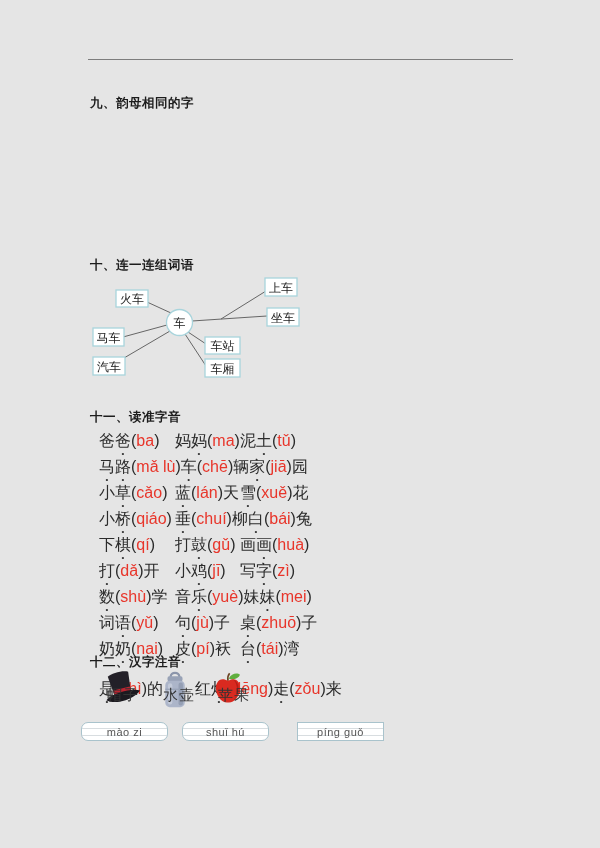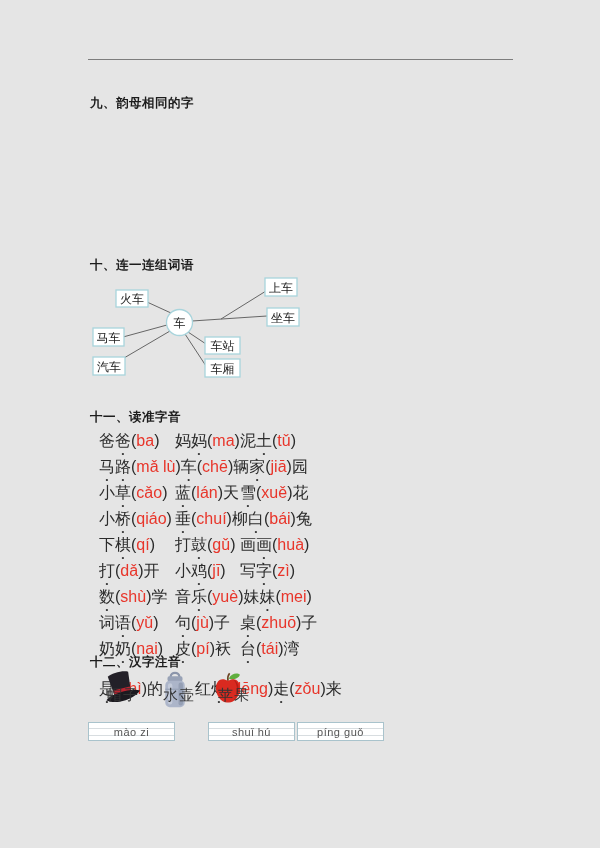--- a/index.html
+++ b/index.html
@@ -34,21 +34,21 @@
 
   
   .icon{position:absolute;}
   .i-hat{left:100px;top:668px;}
   .i-kettle{left:160px;top:670px;}
   .i-apple{left:212px;top:671px;}
   .s12-label{position:absolute;top:686px;font-size:15px;color:#333;letter-spacing:1px;}
   .l1{left:107px;}.l2{left:163px;}.l3{left:218px;}
   .abox{position:absolute;top:722px;width:87px;height:19px;border:1px solid #a9c3cc;box-sizing:border-box;
         text-align:center;font-size:11px;color:#555;line-height:18px;letter-spacing:.5px;background:#fff;}
-  .b1{left:88px;}.b2{left:208px;}.b3{left:297px;}
+  .b1{left:81px;border-radius:7px;}.b2{left:182px;border-radius:7px;}.b3{left:297px;}
   .abox::before,.abox::after{content:"";position:absolute;left:0;right:0;height:1px;background:#d8dde0;z-index:0;}
   .abox::before{top:5px;}
   .abox::after{bottom:4px;}
   .abox span{position:relative;z-index:1;}
 </style>
 </head>
 <body>
 
 <div class="page">
 

